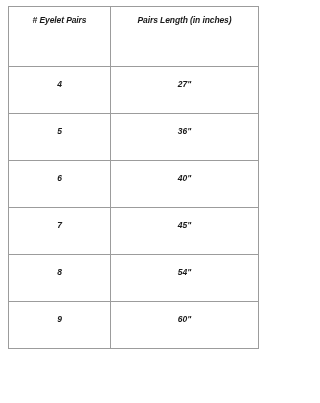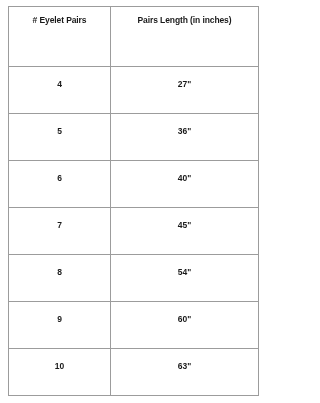--- a/index.html
+++ b/index.html
@@ -13,20 +13,21 @@
     background: #ffffff;
     font-family: "Liberation Sans", sans-serif;
     overflow: hidden;
   }
 
   #table-wrap {
     position: absolute;
     left: 8px;
     top: 6px;
     width: 250px;
+    font-style: italic;
   }
 
   table.lace-table {
     width: 250px;
     border-collapse: collapse;
     table-layout: fixed;
     background: #ffffff;
   }
 
   table.lace-table col.col-pairs  { width: 102px; }
@@ -126,23 +127,15 @@
         </td>
       </tr>
       <tr>
         <td>
           <span class="cell-text">9</span>
         </td>
         <td>
           <span class="cell-text">60"</span>
         </td>
       </tr>
-      <tr>
-        <td>
-          <span class="cell-text">10</span>
-        </td>
-        <td>
-          <span class="cell-text">63"</span>
-        </td>
-      </tr>
     </tbody>
   </table>
 </div>
 
 </body></html>

